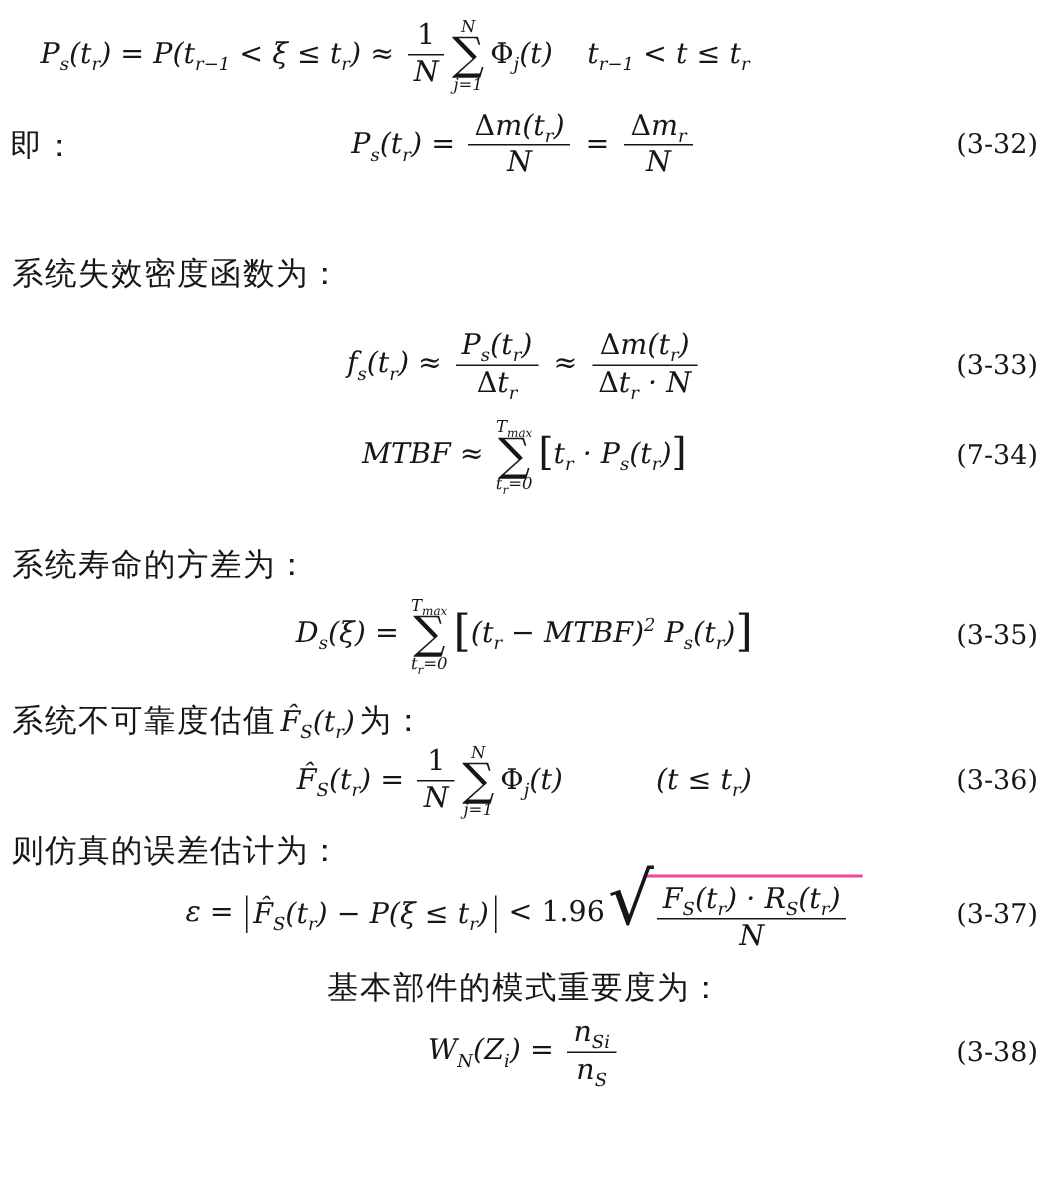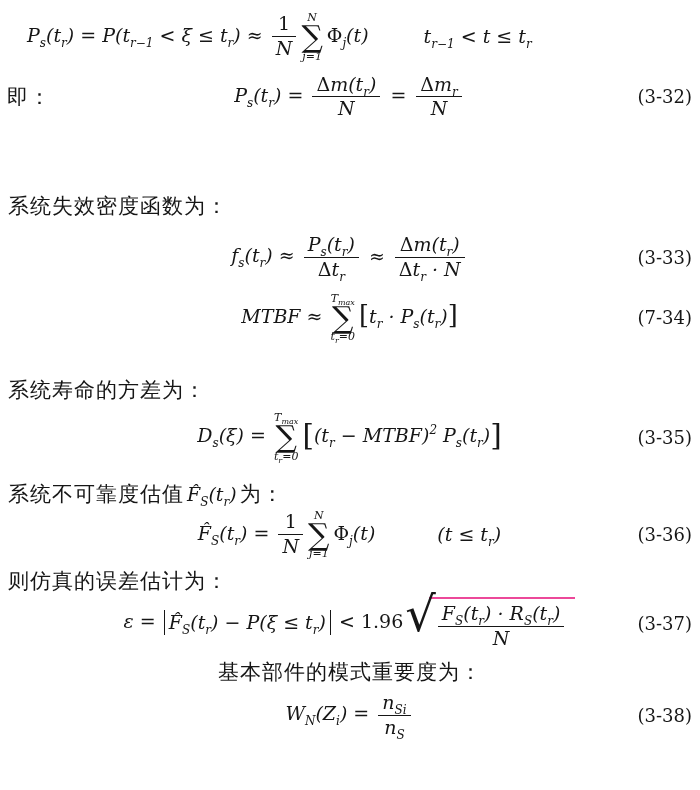--- a/index.html
+++ b/index.html
@@ -99,24 +99,24 @@
     transform:translateY(-7px);
     margin-right:-7px;
   }
   .sqrt .radicand{
     border-top:2px solid #ec4899;
     padding:4px 8px 0 6px;
   }
 
   
   .r1{margin-top:6px;padding-left:20px;display:flex;align-items:center;}
-  .r1 .cond{margin-left:55px;}
+  .r1 .cond{margin-left:23px;}
   .r2{margin-top:12px;}
-  .r3{margin-top:72px;}
-  .r4{margin-top:14px;}
+  .r3{margin-top:48px;}
+  .r4{margin-top:24px;}
   .r5{margin-top:10px;}
   .r6{margin-top:12px;}
   .r7{margin-top:34px;}
   .r8{margin-top:8px;}
   .r9{margin-top:18px;}
   .r10{margin-top:2px;}
   .r10 .cond{margin-left:62px;}
   .r11{margin-top:8px;}
   .r12{margin-top:2px;}
   .r13{margin-top:8px;text-align:center;}

